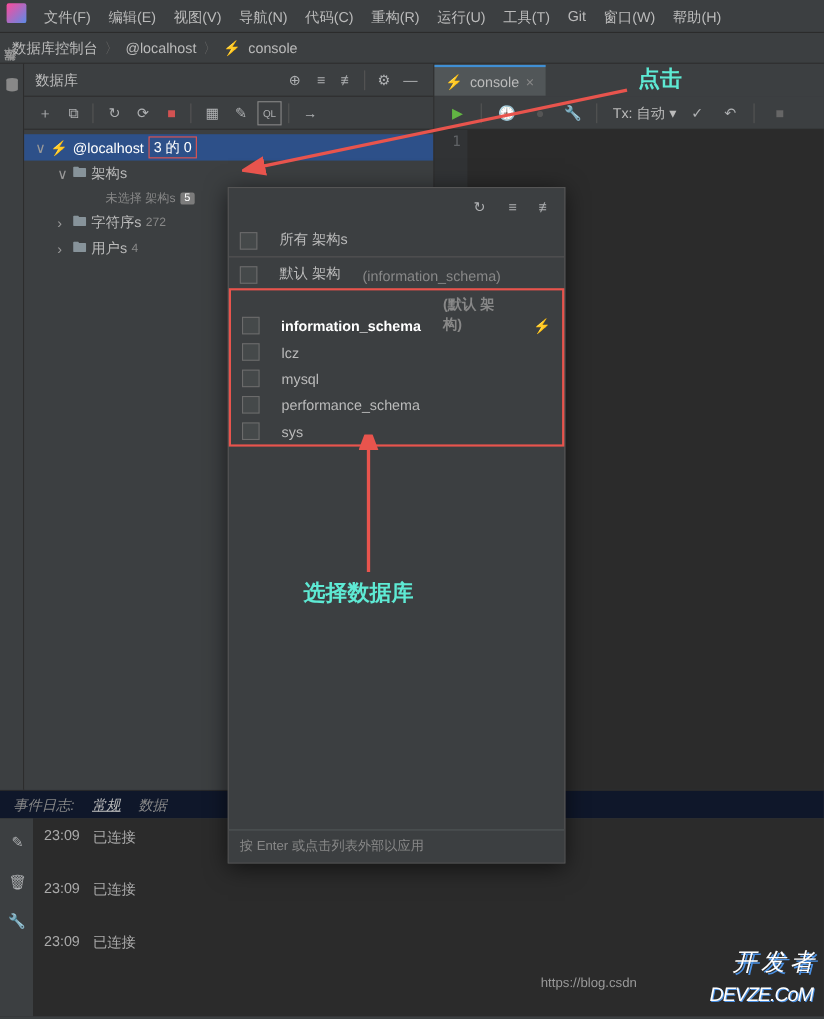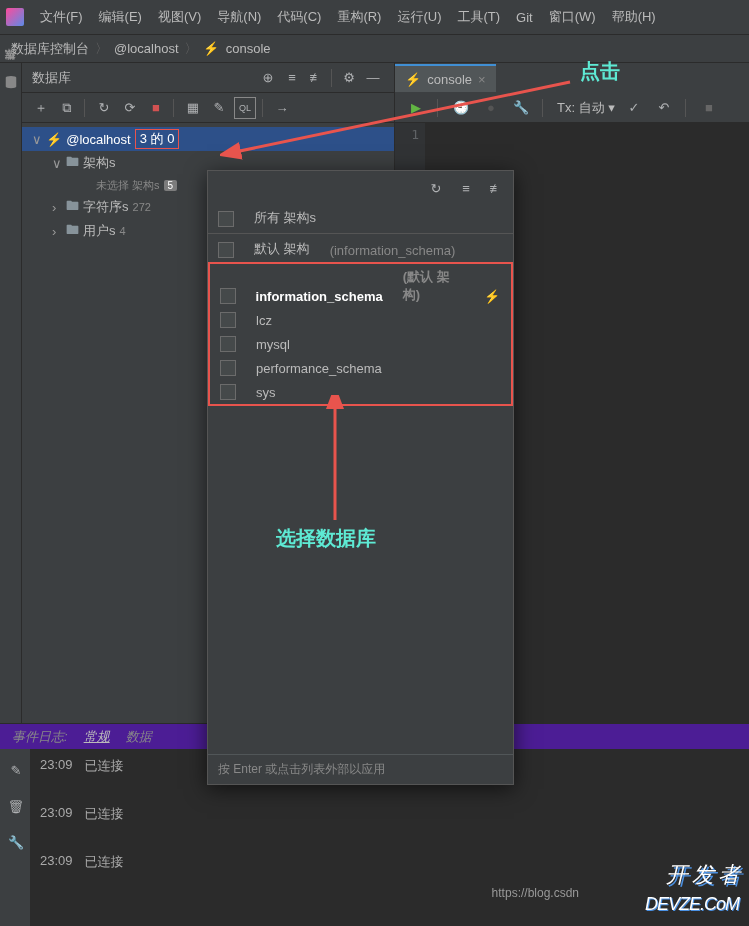--- a/index.html
+++ b/index.html
@@ -8,25 +8,25 @@
       height: 926px;
       background: #3c3f41;
       color: #bbbbbb;
       font-family: "Microsoft YaHei", sans-serif;
       font-size: 13px;
       overflow: hidden;
       position: relative;
     }
     .menubar {
       display: flex;
-      align-items: center;
+      align-items: flex-start;
       background: #3c3f41;
       border-bottom: 1px solid #2b2b2b;
       height: 30px;
-      padding: 17px 6px;
+      padding: 3px 6px;
     }
     .logo {
       width: 18px; height: 18px;
       background: linear-gradient(135deg, #fd4b9b, #5c8be8);
       margin-right: 8px;
       border-radius: 2px;
     }
     .menu-item {
       padding: 4px 8px;
       cursor: pointer;
@@ -216,21 +216,21 @@
       border-top: 1px solid #515658;
       background: #3c3f41;
     }
     .bottom-tabs {
       display: flex;
       align-items: center;
       height: 26px;
       padding: 0 12px;
       gap: 16px;
       border-top: 1px solid #2b2b2b;
-      background: #4c1d95;
+      background: #0f172a;
     }
     .bottom-tab { color: #888; font-style: italic; }
     .bottom-tab.active { text-decoration: underline; color: #bbb; }
     .log-area {
       background: #2b2b2b;
       height: 180px;
       display: flex;
     }
     .log-icons {
       width: 30px;

